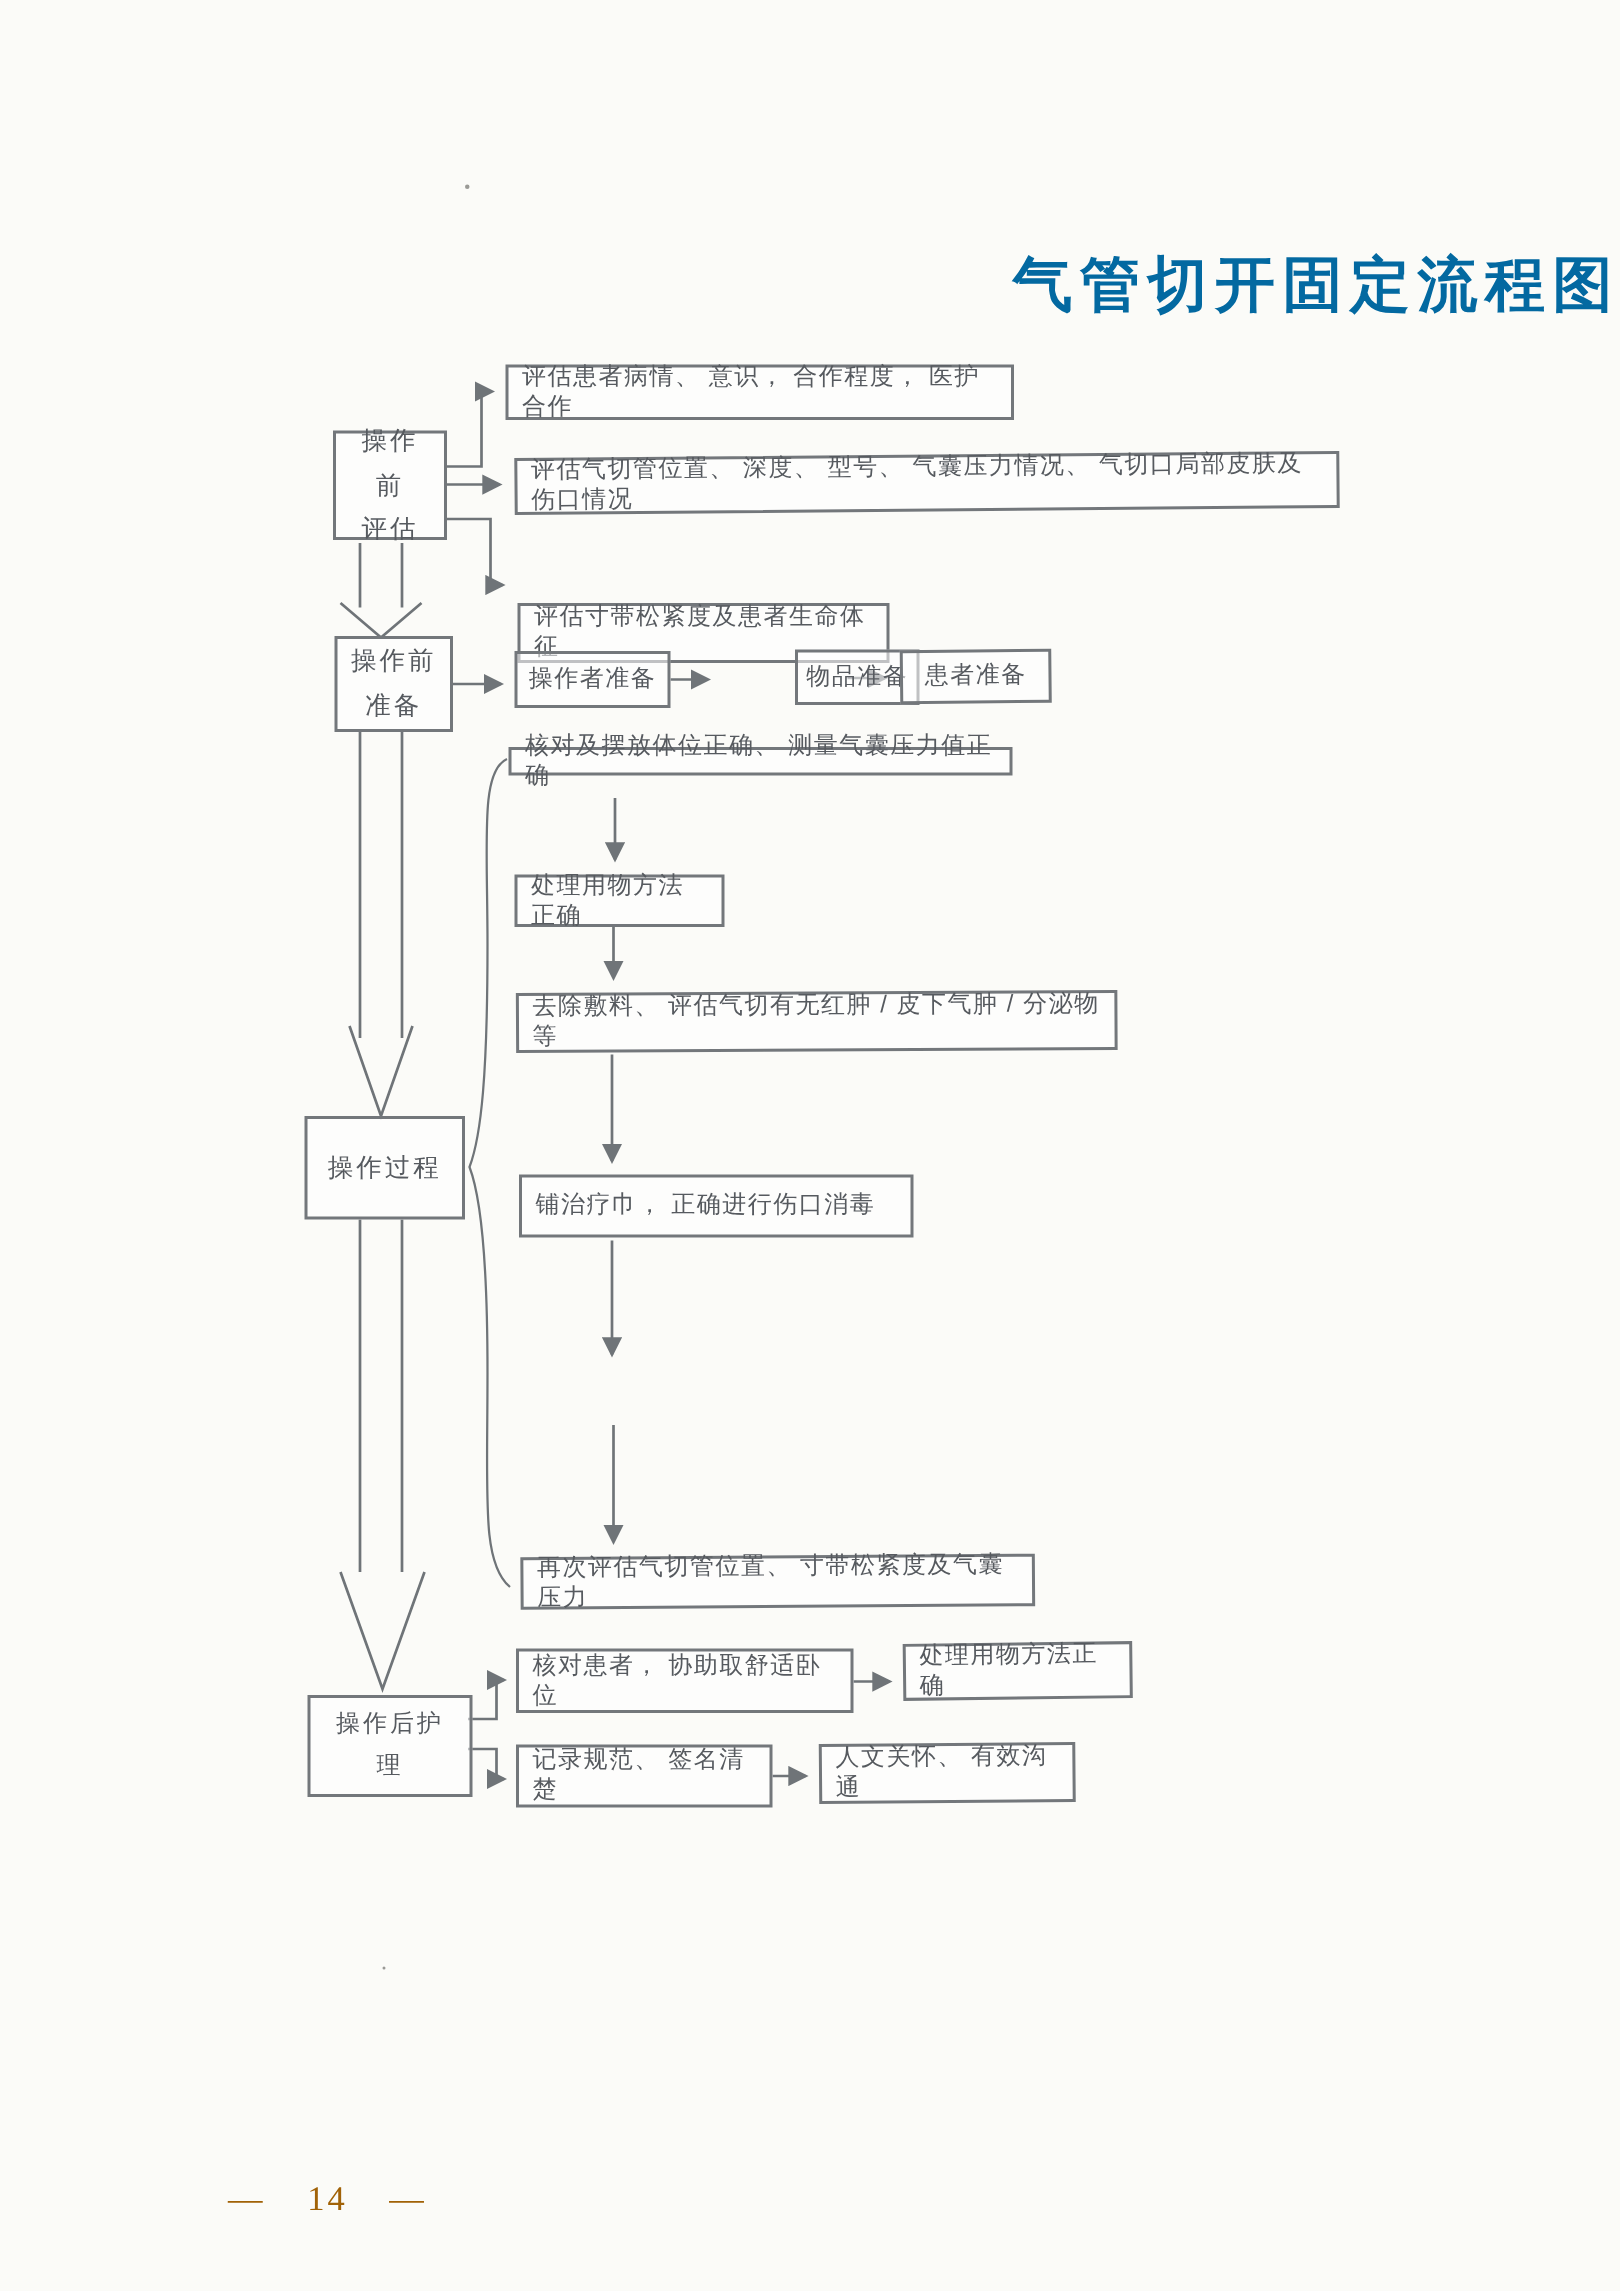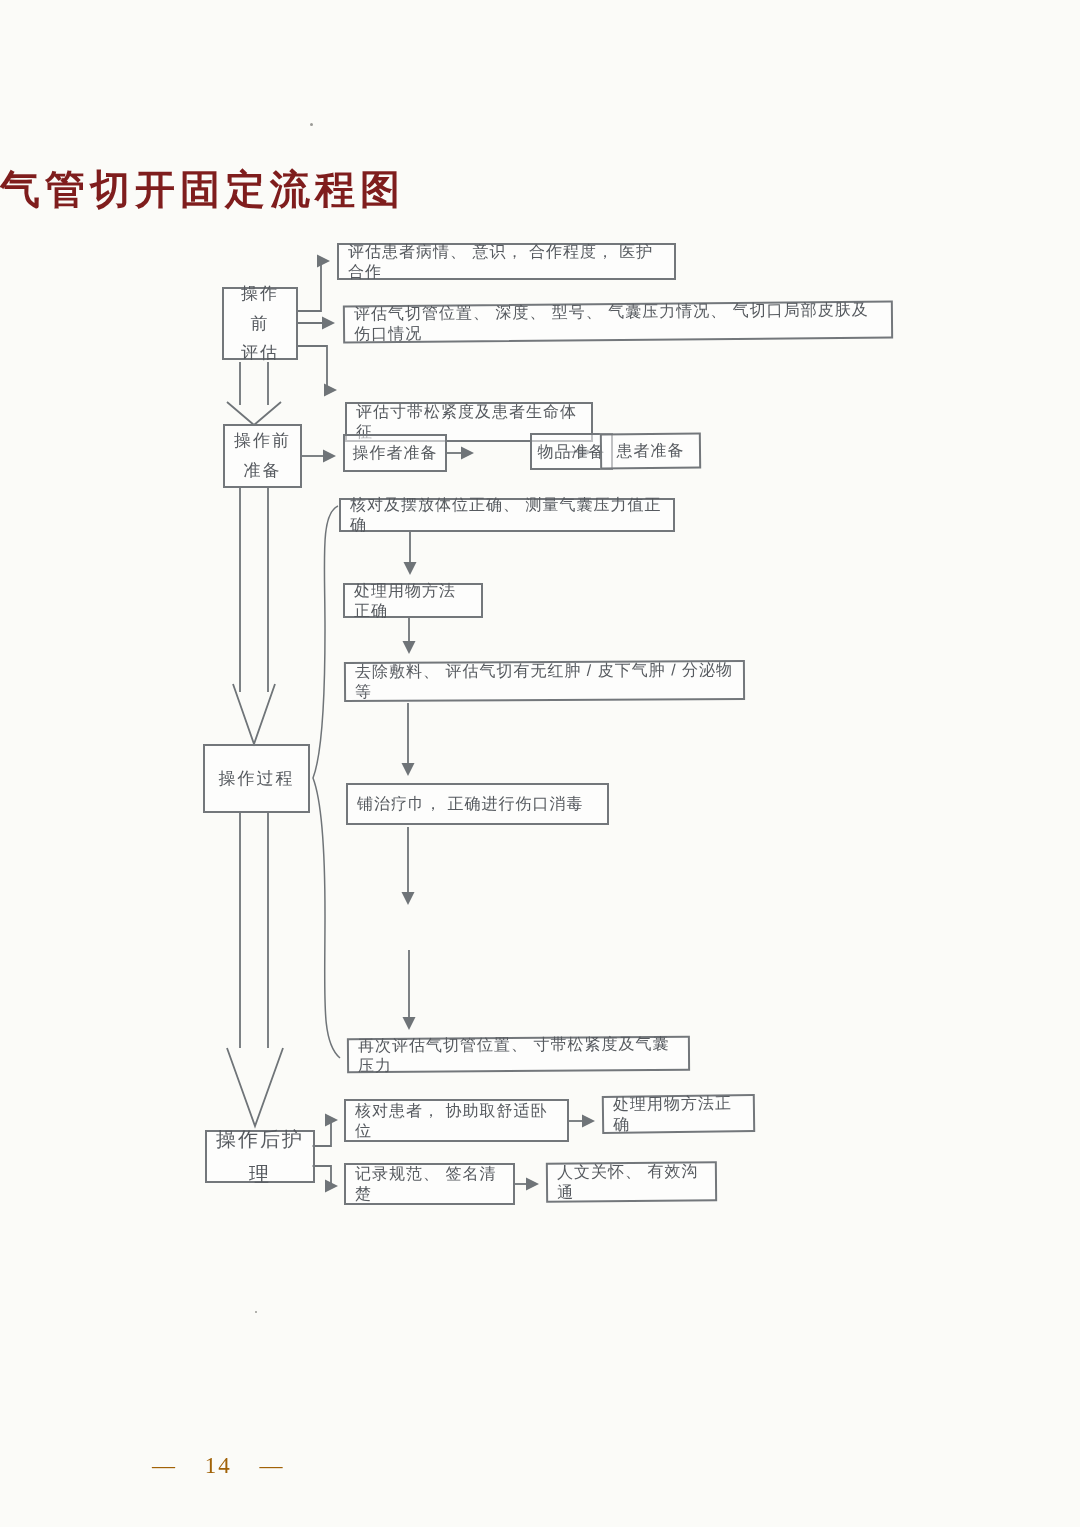--- a/index.html
+++ b/index.html
@@ -8,23 +8,23 @@
     position:relative;
     width:1080px; height:1527px;
     margin:0 auto;
     background:#fbfbf8;
     font-family:"Liberation Sans","DejaVu Sans",sans-serif;
     color:#565a5f;
     overflow:hidden;
   }
   .page-title {
     position:absolute; left:0; top:162px; width:1080px;
-    text-align:left;
+    text-align:right;
     font-size:40px; font-weight:bold; letter-spacing:5px;
-    color:#7f1d1d;
+    color:#0369a1;
   }
   .box {
     position:absolute;
     border:2px solid #73777b;
     box-sizing:border-box;
     display:flex; align-items:center;
     font-size:16px; letter-spacing:1px; line-height:1.25;
     color:#565a5f;
     padding:0 9px;
     background:rgba(255,255,255,.55);
@@ -97,31 +97,31 @@
       <path d="M 569 1121 L 593 1121" marker-end="url(#arr)"></path>
       <path d="M 515 1184 L 537 1184" marker-end="url(#arr)"></path>
     </g>
   </svg>
 
   <div class="box stage" style="left:222px; top:287px; width:76px; height:73px;">操作前
 评估</div>
   <div class="box stage" style="left:223px; top:424px; width:79px; height:64px;">操作前
 准备</div>
   <div class="box stage" style="left:203px; top:744px; width:107px; height:69px;">操作过程</div>
-  <div class="box stage" style="left:205px; top:1130px; width:110px; height:53px; font-size:20px;">操作后护理</div>
+  <div class="box stage" style="left:205px; top:1130px; width:110px; height:68px; font-size:16px;">操作后护理</div>
 
   <div class="box" style="left:337px; top:243px; width:339px; height:37px;">评估患者病情、 意识， 合作程度， 医护合作</div>
   <div class="box" style="left:343px; top:303px; width:550px; height:38px; transform:rotate(-0.5deg);">评估气切管位置、 深度、 型号、 气囊压力情况、 气切口局部皮肤及伤口情况</div>
   <div class="box" style="left:345px; top:370px; width:248px; height:40px;margin-top:32px;">评估寸带松紧度及患者生命体征</div>
 
   <div class="box center" style="left:343px; top:434px; width:104px; height:38px;">操作者准备</div>
   <div class="box center" style="left:482px; top:433px; width:83px; height:37px;margin-left:48px;">物品准备</div>
   <div class="box center" style="left:600px; top:433px; width:101px; height:36px; transform:rotate(-0.6deg);">患者准备</div>
 
-  <div class="box" style="left:339px; top:498px; width:336px; height:34px;">核对及摆放体位正确、 测量气囊压力值正确</div>
+  <div class="box" style="left:339px; top:498px; width:336px; height:19px;">核对及摆放体位正确、 测量气囊压力值正确</div>
   <div class="box" style="left:343px; top:583px; width:140px; height:35px;">处理用物方法正确</div>
   <div class="box" style="left:344px; top:661px; width:401px; height:40px; transform:rotate(-0.3deg);">去除敷料、 评估气切有无红肿 / 皮下气肿 / 分泌物等</div>
   <div class="box" style="left:346px; top:783px; width:263px; height:42px;">铺治疗巾， 正确进行伤口消毒</div>
   <div class="box" style="left:347px; top:1037px; width:343px; height:35px; transform:rotate(-0.4deg);">再次评估气切管位置、 寸带松紧度及气囊压力</div>
 
   <div class="box" style="left:344px; top:1099px; width:225px; height:43px;">核对患者， 协助取舒适卧位</div>
   <div class="box" style="left:602px; top:1095px; width:153px; height:38px; transform:rotate(-0.7deg);">处理用物方法正确</div>
   <div class="box" style="left:344px; top:1163px; width:171px; height:42px;">记录规范、 签名清楚</div>
   <div class="box" style="left:546px; top:1162px; width:171px; height:40px; transform:rotate(-0.5deg);">人文关怀、 有效沟通</div>
 

